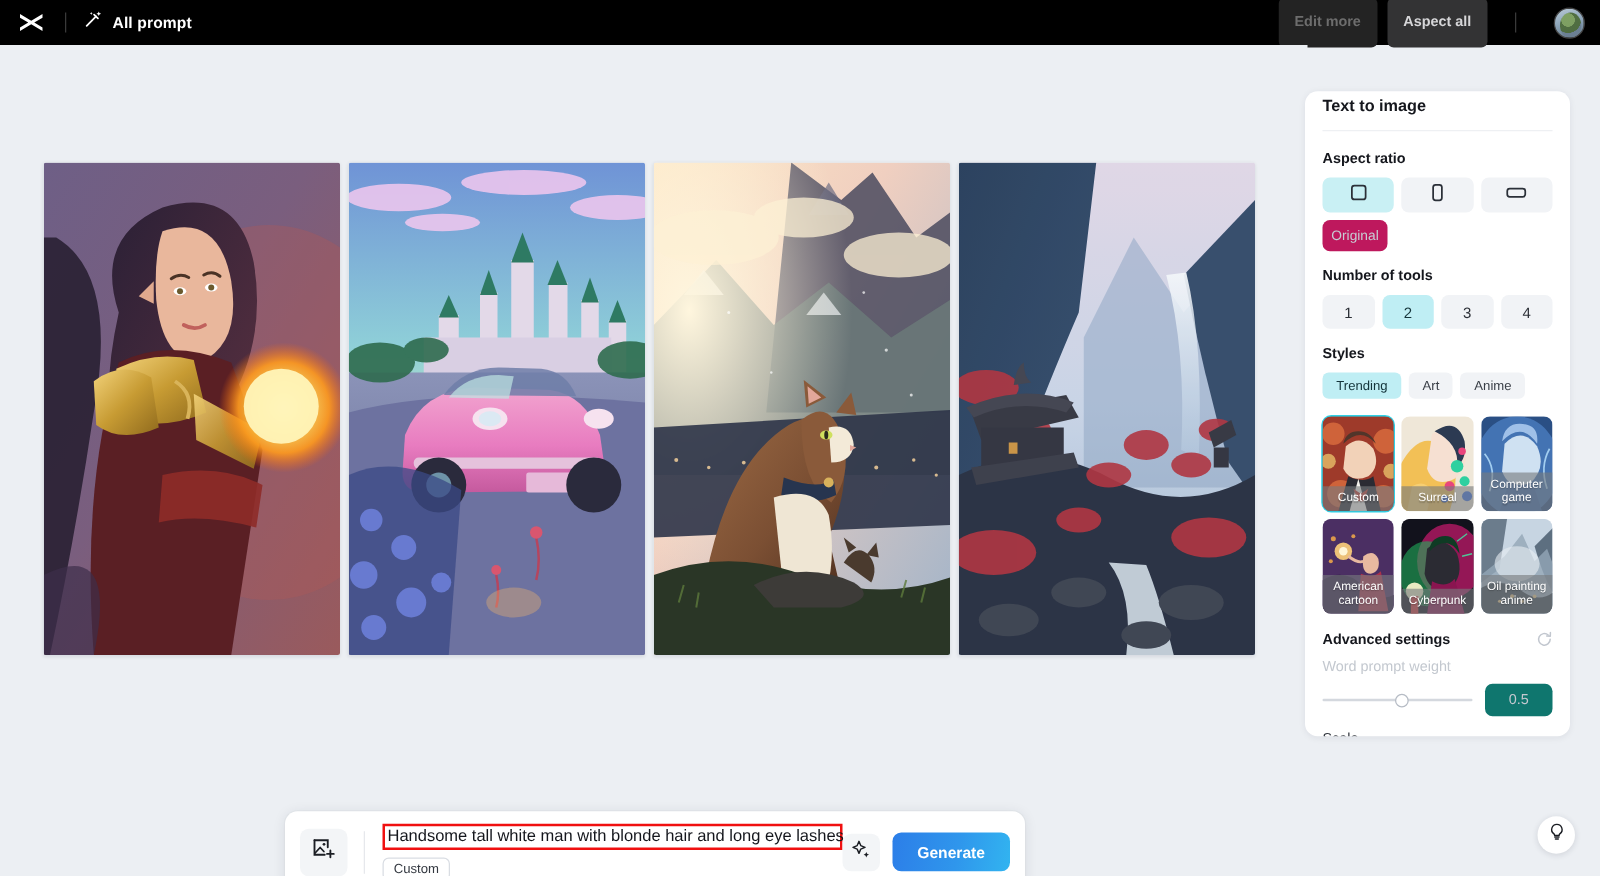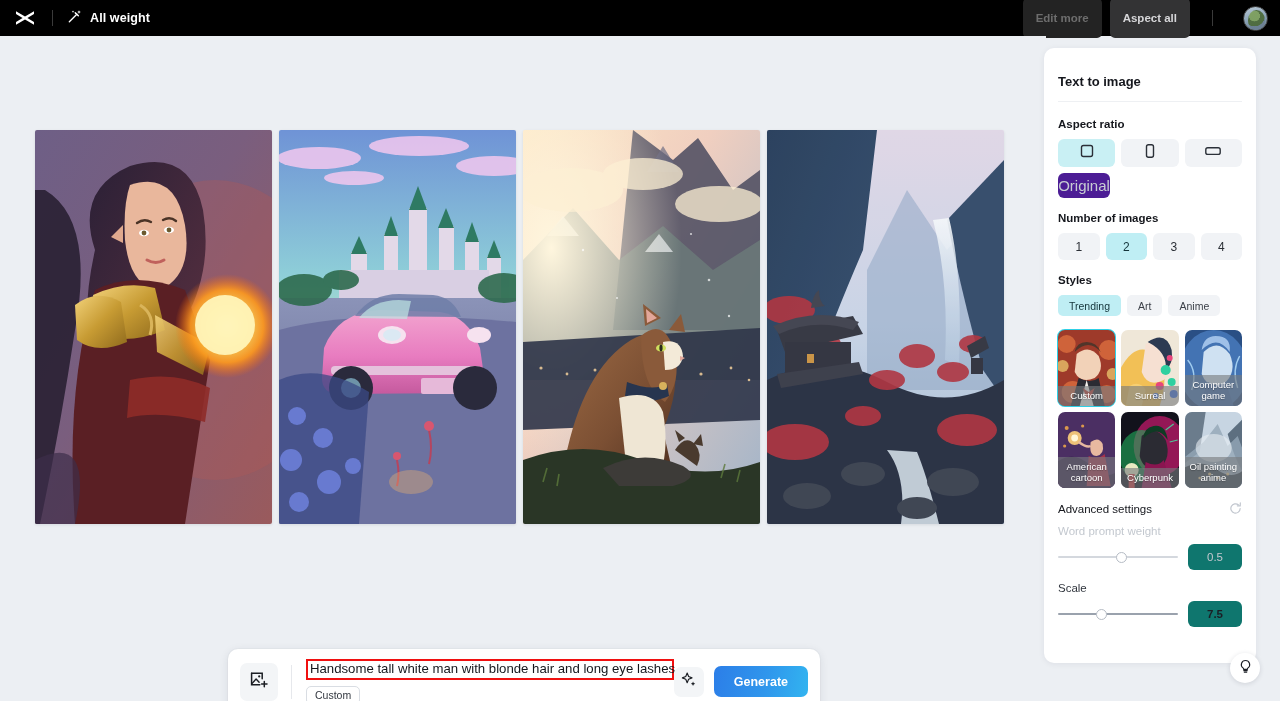--- a/index.html
+++ b/index.html
@@ -100,41 +100,41 @@
   .generate-btn {
     height: 31px; padding: 0 20px; border-radius: 7px;
     background: linear-gradient(100deg, #2c7ee8 0%, #2f96ec 55%, #32b4f0 100%);
     color: #fff; font-size: 12.5px; font-weight: 700;
     display: flex; align-items: center; justify-content: center;
     cursor: pointer; flex: none; text-align: right;
   }
 
   
   .panel {
-    position: absolute; right: 24px; top: 48px;
-    width: 212px; height: 615px;
+    position: absolute; right: 24px; top: 73px;
+    width: 212px; height: 516px;
     background: #fff; border-radius: 10px;
     box-shadow: 0 1px 6px rgba(25,35,55,.07);
-    padding: 26px 14px 0 14px;
+    padding: 4px 14px 0 14px;
     overflow: hidden;
   }
   .panel-title { font-size: 13px; font-weight: 700; color: #15171d; }
   .panel-hr { height: 1px; background: #eef0f3; margin: 12px 0 12px; }
   .section-label { font-size: 11.5px; font-weight: 700; color: #15171d; margin-bottom: 9px; margin-top: 16px; }
 
   .ratio-row { display: flex; gap: 6px; margin-bottom: 6px; }
   .ratio-btn {
     flex: 1; height: 28px; border-radius: 6px; background: #f1f3f6;
     display: flex; align-items: center; justify-content: center; cursor: pointer;
   }
   .ratio-btn.sel { background: #c9f0f4; }
   .orig-btn {
-    width: 52px; height: 25px; border-radius: 6px; background: #4c1d95;
+    width: 52px; height: 25px; border-radius: 6px; background: #be185d;
     display: flex; align-items: center; justify-content: center;
-    font-size: 15px; color: #c7ccd3; cursor: default;
+    font-size: 11px; color: #c7ccd3; cursor: default;
   }
 
   .num-row { display: flex; gap: 6px; }
   .num-btn {
     flex: 1; height: 27px; border-radius: 6px; background: #f1f3f6;
     display: flex; align-items: center; justify-content: center;
     font-size: 12px; color: #2b2f36; cursor: pointer;
   }
   .num-btn.sel { background: #bfeef4; color: #14343a; }
 
@@ -154,21 +154,21 @@
   .style-card svg { position: absolute; inset: 0; width: 100%; height: 100%; }
   .style-name {
     position: absolute; left: 0; right: 0; bottom: 0;
     background: rgba(120,122,126,.62);
     color: #fff; font-size: 9.5px; line-height: 11px;
     text-align: center; padding: 4px 2px 5px;
     text-shadow: 0 1px 1px rgba(0,0,0,.25);
   }
 
   .adv-head { display: flex; align-items: center; justify-content: space-between; margin: 14px 0 10px; }
-  .adv-title { font-size: 11.5px; font-weight: 400; color: #15171d; }
+  .adv-title { font-size: 11.5px; font-weight: 700; color: #15171d; }
   .reset-icon { cursor: pointer; display: flex; }
 
   .slider-label { font-size: 11.5px; margin-bottom: 7px; }
   .slider-label.on { color: #31363e; }
   .slider-label.off { color: #c3c8cf; }
   .slider-row { display: flex; align-items: center; gap: 10px; margin-bottom: 12px; }
   .track { position: relative; flex: 1; height: 14px; display: flex; align-items: center; }
   .track .bar { position: absolute; left: 0; right: 0; height: 2px; background: #d4d8de; border-radius: 2px; }
   .track .bar.on { background: #9aa2ad; }
   .knob {
@@ -202,21 +202,21 @@
   <div class="topbar-divider"></div>
   <div class="alltools">
     <span>
       <svg width="15" height="15" viewBox="0 0 16 16" fill="none">
         <path d="M2.5 13.5 L10.5 5.5" stroke="#fff" stroke-width="1.5" stroke-linecap="round"></path>
         <path d="M8.8 3.9 L12.1 7.2" stroke="#fff" stroke-width="1.5" stroke-linecap="round"></path>
         <path d="M12.8 1.2 l.6 1.4 1.4.6 -1.4.6 -.6 1.4 -.6-1.4 -1.4-.6 1.4-.6z" fill="#fff"></path>
         <path d="M6.4 1.6 l.4.9.9.4-.9.4-.4.9-.4-.9-.9-.4.9-.4z" fill="#fff"></path>
       </svg>
     </span>
-    <span class="alltools-label">All weight</span>
+    <span class="alltools-label">All prompt</span>
   </div>
   <div class="topbar-right">
     <div class="btn-dark btn-editmore">Edit more</div>
     <div class="btn-dark btn-exportall">Aspect all</div>
     <div class="topbar-divider"></div>
     <div class="avatar"></div>
   </div>
 </div>
 
 <div class="canvas">
@@ -536,21 +536,21 @@
     <div class="ratio-btn">
       <span>
         <svg width="18" height="16" viewBox="0 0 18 16" fill="none">
           <rect x="1.8" y="4.8" width="14.4" height="6.6" rx="2" stroke="#2b3038" stroke-width="1.4"></rect>
         </svg>
       </span>
     </div>
   </div>
   <div class="orig-btn">Original</div>
 
-  <div class="section-label" style="margin-top:14px">Number of images</div>
+  <div class="section-label" style="margin-top:14px">Number of tools</div>
   <div class="num-row">
     <div class="num-btn">1</div>
     <div class="num-btn sel">2</div>
     <div class="num-btn">3</div>
     <div class="num-btn">4</div>
   </div>
 
   <div class="section-label" style="margin-top:14px">Styles</div>
   <div class="style-tabs">
     <div class="style-tab sel">Trending</div>

